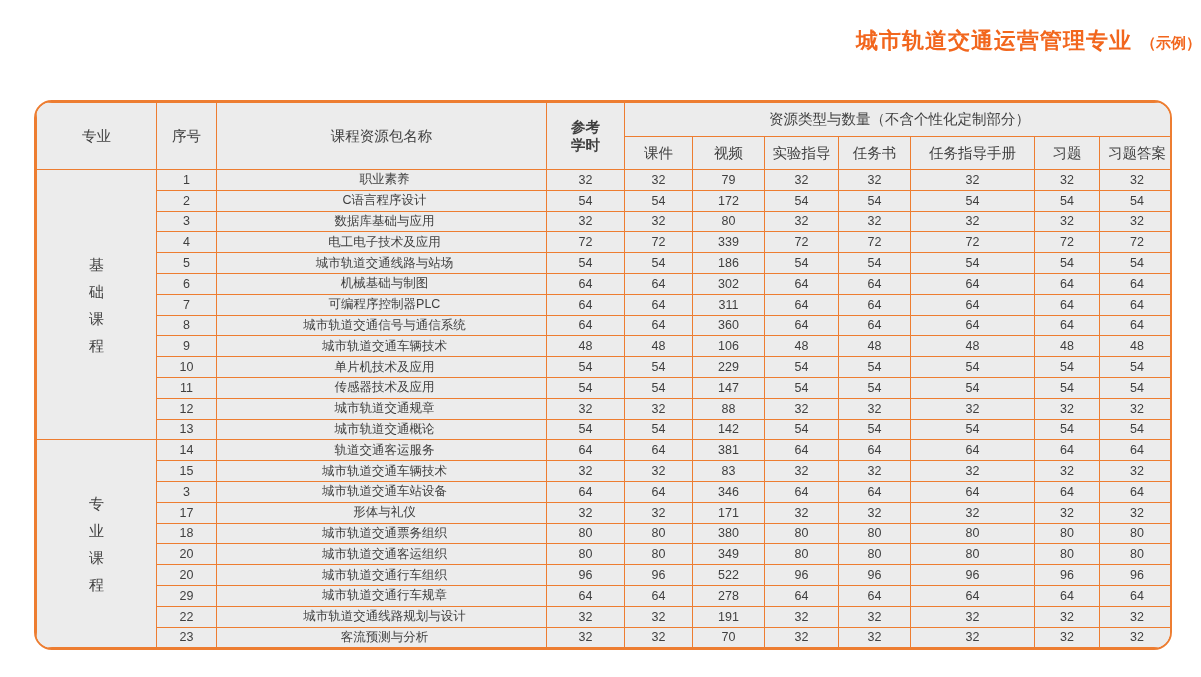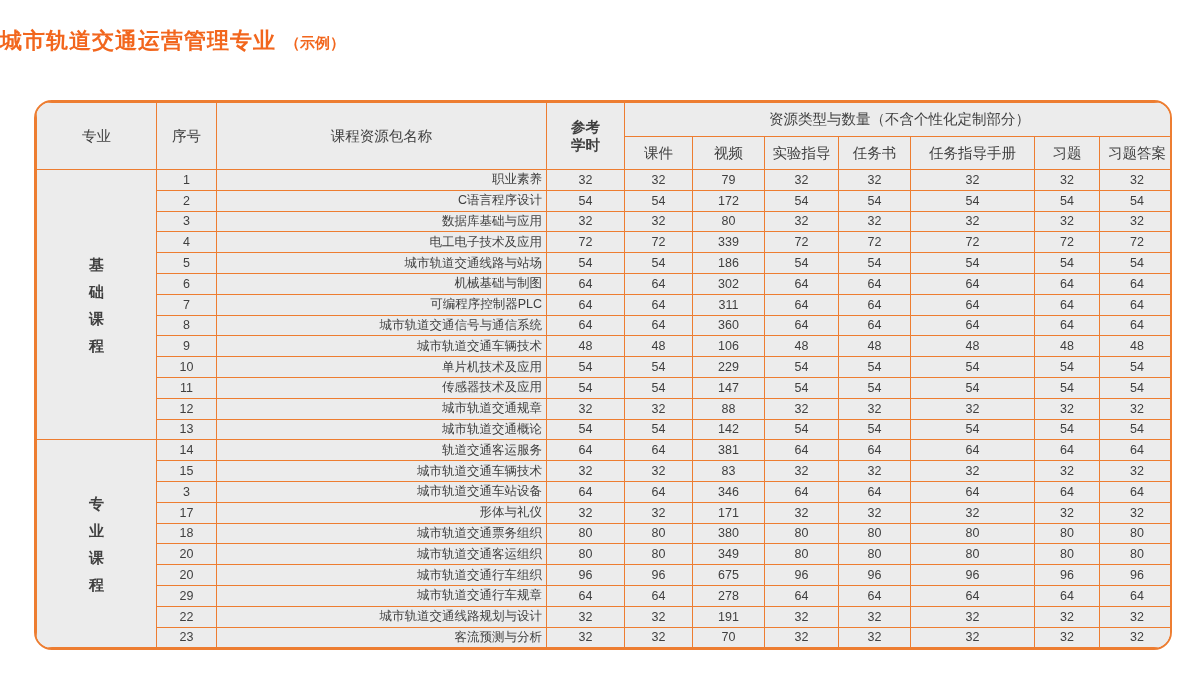--- a/index.html
+++ b/index.html
@@ -13,21 +13,21 @@
     margin: 0; padding: 0;
     width: 1201px; height: 677px;
     background: #ffffff;
     font-family: "Liberation Sans", "DejaVu Sans", sans-serif;
     color: var(--text-dark);
     overflow: hidden;
   }
   .title {
     margin: 0;
     padding-top: 18px;
-    text-align: left;
+    text-align: right;
     line-height: 1.2;
   }
   .title .main {
     font-size: 22px;
     font-weight: bold;
     color: var(--title-orange);
     letter-spacing: 1px;
   }
   .title .suffix {
     font-size: 15px;
@@ -57,31 +57,31 @@
     font-weight: normal;
     color: var(--text-dark);
     padding: 0 3px;
   }
   thead th { font-size: 14.5px; }
   thead tr.h1 { height: 34px; }
   thead tr.h2 { height: 33px; }
   tbody tr { height: 20.8px; }
   tbody td { font-size: 12.5px; padding: 1px 4px; }
   td.name {
-    text-align: right;
+    text-align: center;
     padding-left: 10px;
     margin-left: 25px;
   }
   .wrap2 {
     display: inline-block;
     width: 2.15em;
     line-height: 1.25;
     font-weight: bold;
   }
-  td.group-cell { padding: 0; font-weight: bold; }
+  td.group-cell { padding: 0; }
   .vertical {
     display: inline-block;
     width: 1.15em;
     font-size: 15px;
     line-height: 1.8;
     word-break: break-all;
     text-align: center;
   }
 </style>
 </head>
@@ -354,21 +354,21 @@
           <td>80</td>
           <td>80</td>
           <td>80</td>
           <td>80</td>
         </tr>
         <tr>
           <td>20</td>
           <td class="name">城市轨道交通行车组织</td>
           <td>96</td>
           <td>96</td>
-          <td>675</td>
+          <td>522</td>
           <td>96</td>
           <td>96</td>
           <td>96</td>
           <td>96</td>
           <td>96</td>
         </tr>
         <tr>
           <td>29</td>
           <td class="name">城市轨道交通行车规章</td>
           <td>64</td>

